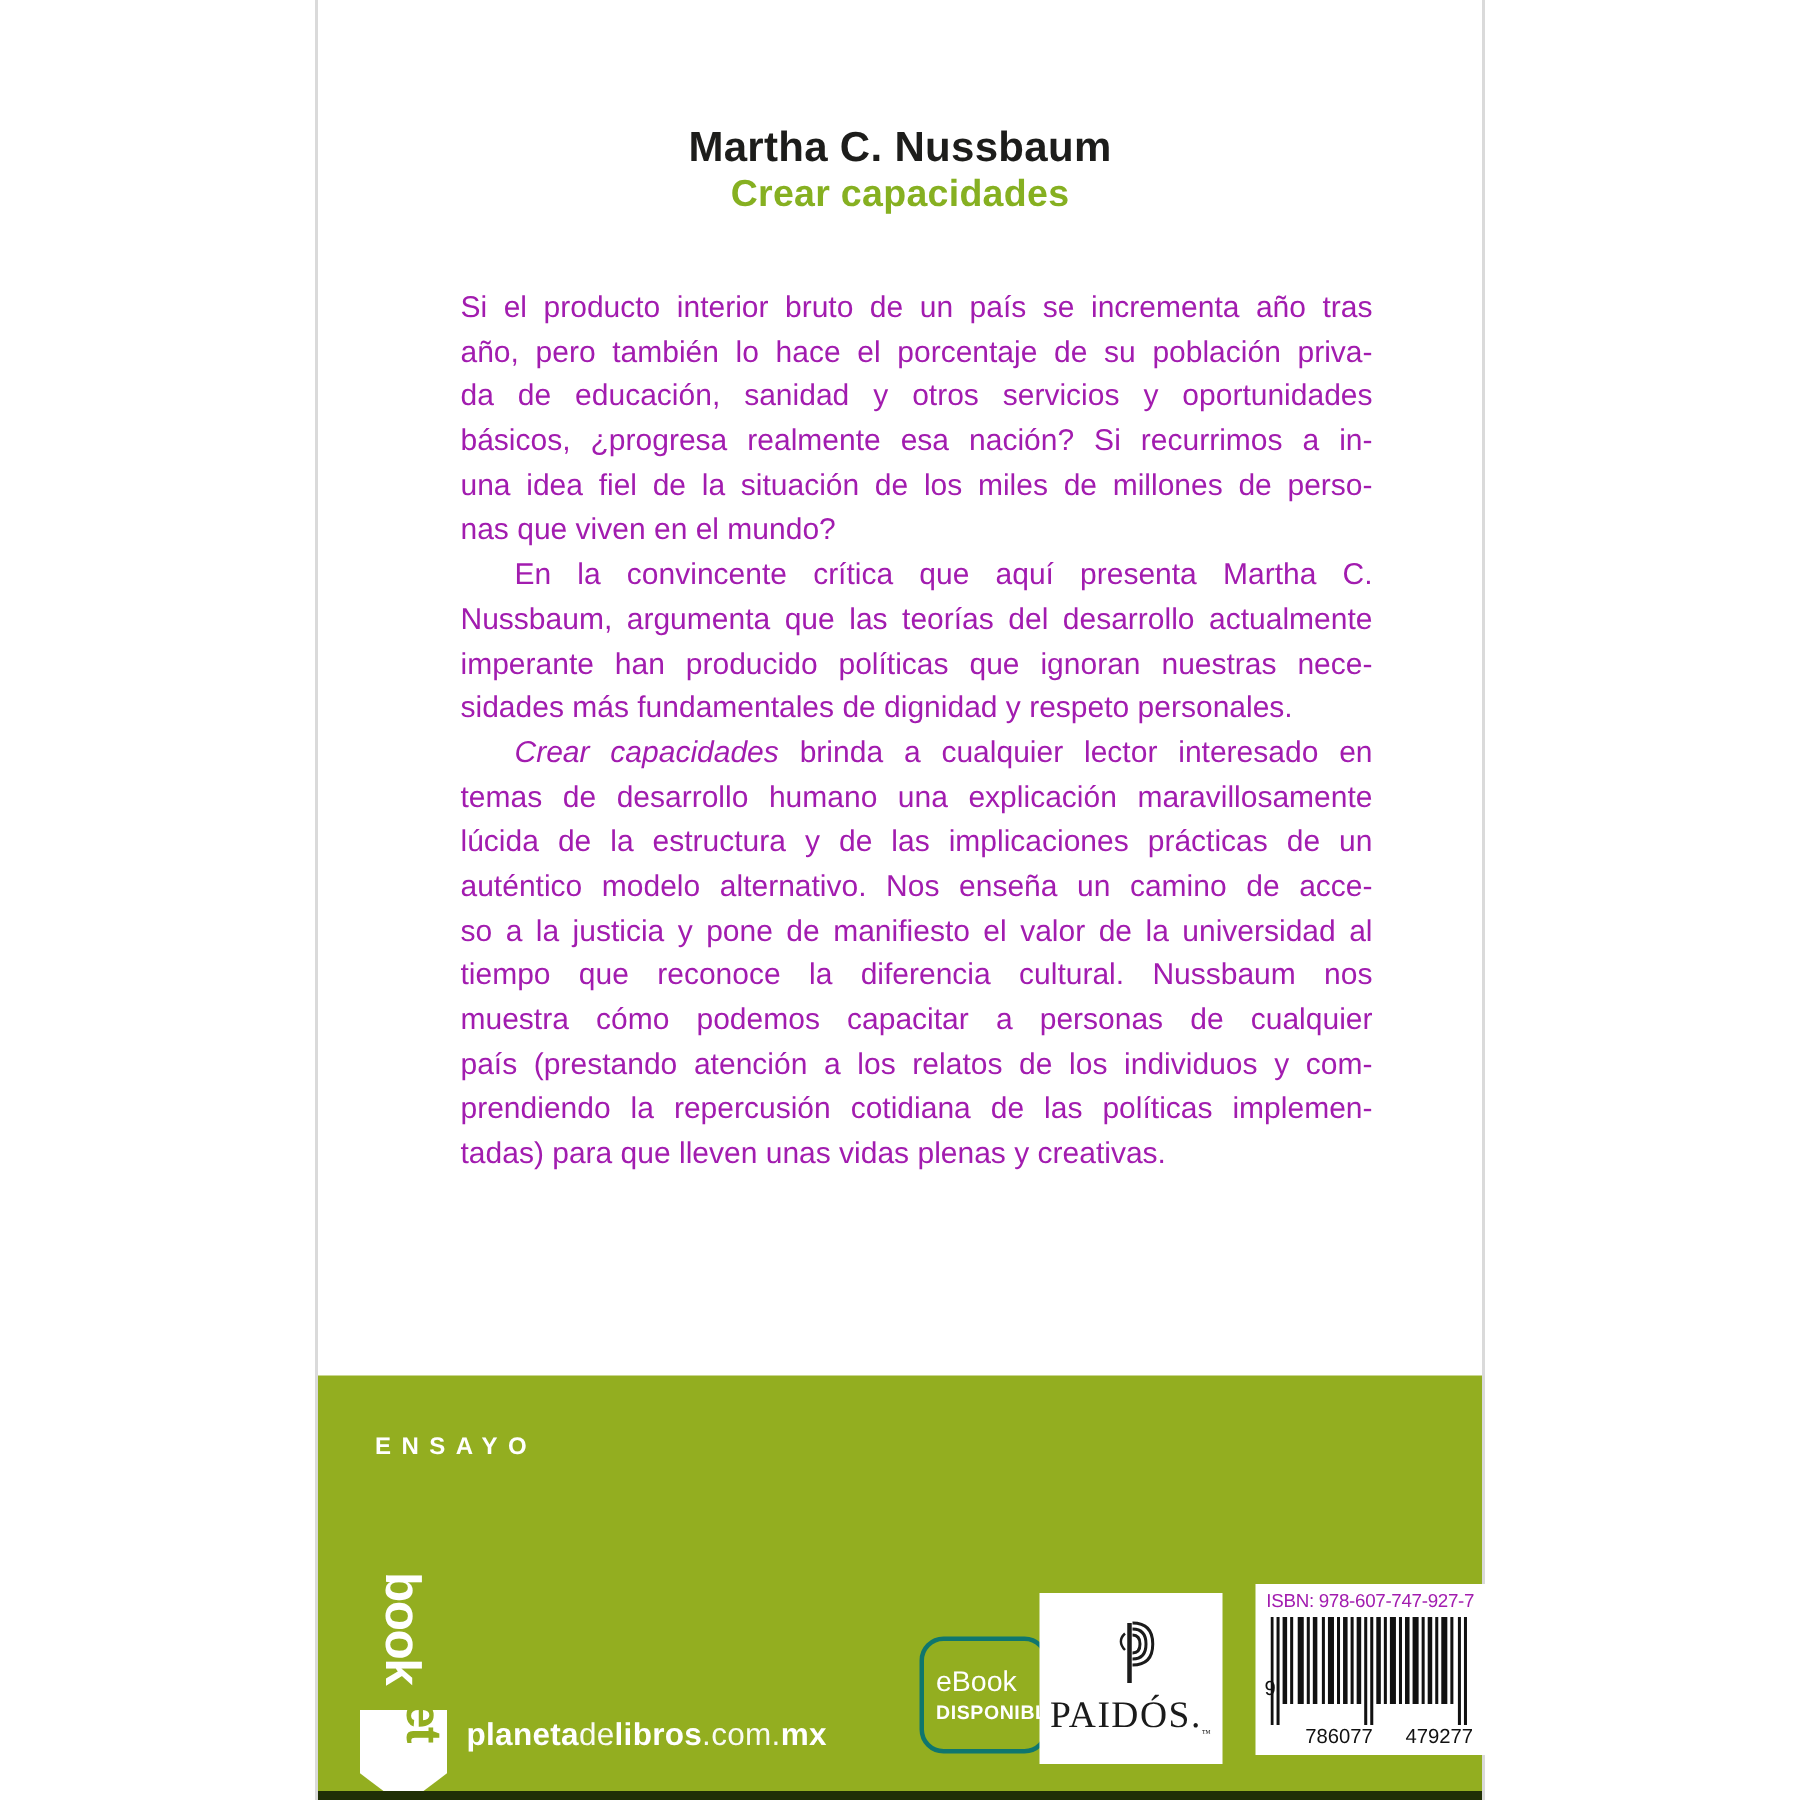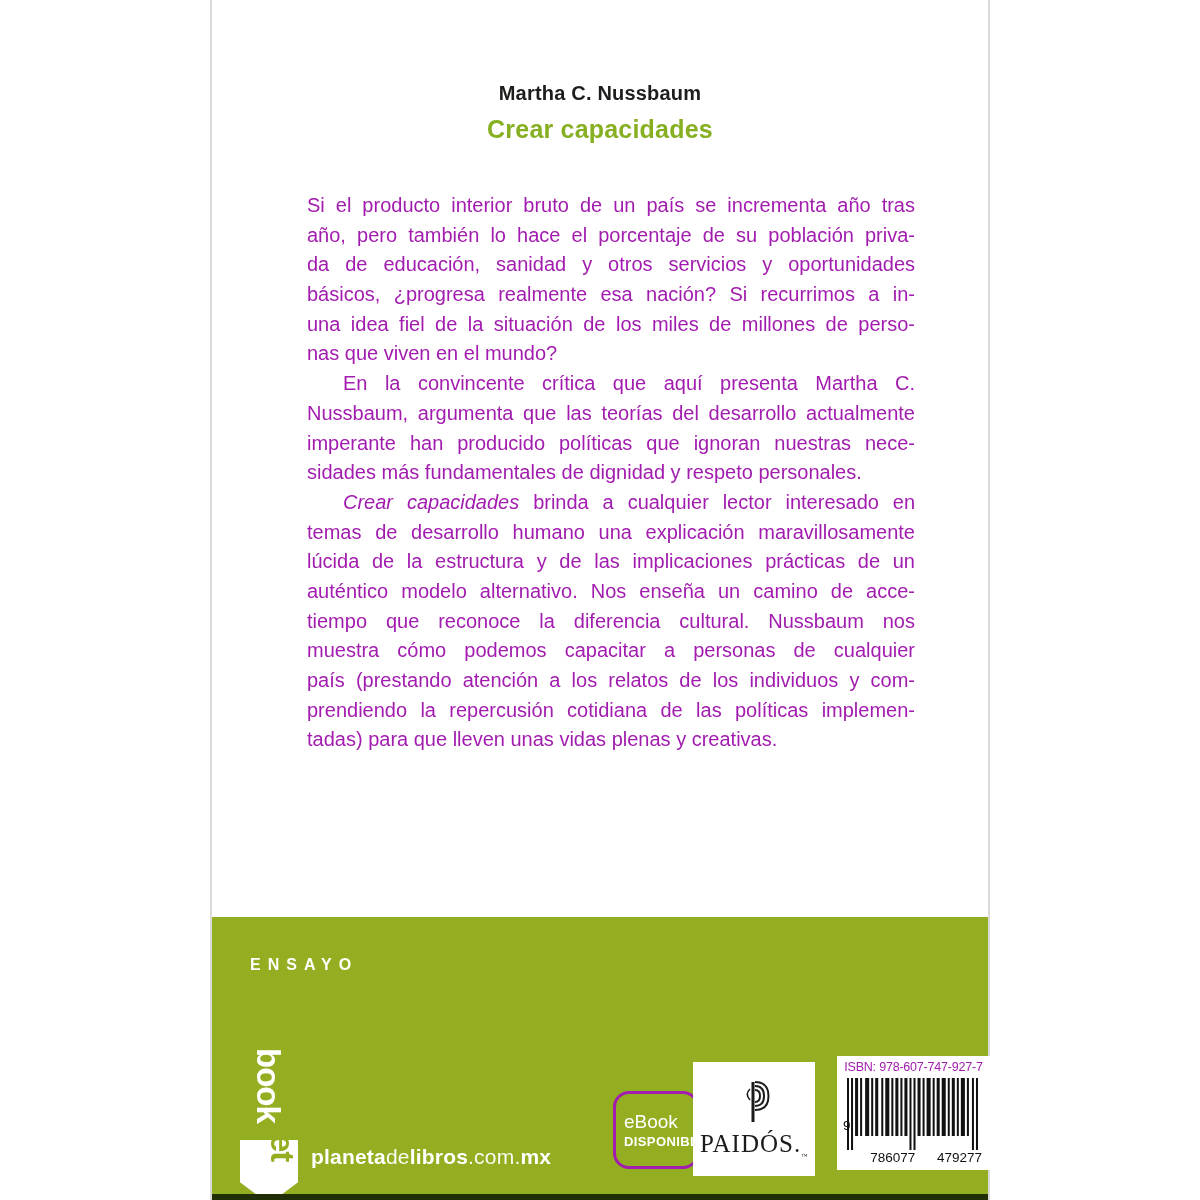--- a/index.html
+++ b/index.html
@@ -3,21 +3,21 @@
 <meta charset="utf-8">
 <style>
   html,body{margin:0;padding:0;background:#ffffff;width:1200px;height:1200px;overflow:hidden;
             font-family:"Liberation Sans", sans-serif;}
   .stage{position:relative;width:1200px;height:1200px;background:#fff;}
   .cover{position:absolute;left:210px;top:0;width:780px;height:1200px;background:#fff;
          border-left:2px solid #dadada;border-right:2px solid #dadada;box-sizing:border-box;}
 
   
   .author{position:absolute;left:0;top:82px;width:100%;text-align:center;
-          font-size:20px;font-weight:bold;color:#1d1d1b;letter-spacing:.2px;}
+          font-size:28px;font-weight:bold;color:#1d1d1b;letter-spacing:.2px;}
   .booktitle{position:absolute;left:0;top:115px;width:100%;text-align:center;
           font-size:25px;font-weight:bold;letter-spacing:.2px;}
   .synopsis{position:absolute;left:95px;top:191px;width:608px;
             font-size:20px;line-height:29.7px;color:#a21caf;}
   .pline{text-align:justify;text-align-last:justify;overflow:hidden;white-space:nowrap;
          white-space:normal;height:29.7px;}
   .pline.end{text-align-last:auto;}
   .pline.ind{text-indent:36px;}
   .ital{font-style:italic;}
 
@@ -33,21 +33,21 @@
   .pocket{position:absolute;left:4px;top:88px;width:58px;height:64px;background:#fff;
           clip-path:polygon(0 0,100% 0,100% 66%,50% 100%,0 66%);}
   .etword{position:absolute;left:26px;top:-6px;font-weight:bold;font-size:33px;
           writing-mode:vertical-rl;text-orientation:sideways;letter-spacing:-1px;line-height:1;}
 
   
   .site{position:absolute;left:99px;top:228px;color:#fff;font-size:21px;letter-spacing:.2px;}
   .site b{font-weight:bold;} .site span{font-weight:normal;opacity:.95;}
 
   
-  .ebook{position:absolute;left:401px;top:174px;width:72px;height:72px;border:3px solid #a21caf;
+  .ebook{position:absolute;left:401px;top:174px;width:72px;height:72px;border:3px solid #0f766e;
          border-radius:16px;color:#fff;display:flex;flex-direction:column;justify-content:center;
          padding-left:8px;box-sizing:content-box;}
   .ebook .l1{font-size:19px;line-height:20px;}
   .ebook .l2{font-size:13px;font-weight:bold;letter-spacing:.4px;margin-top:2px;}
 
   
   .pubbox{position:absolute;left:481px;top:145px;width:122px;height:114px;background:#fff;
           display:flex;flex-direction:column;align-items:center;justify-content:center;}
   .pubname{font-family:"Liberation Serif", serif;font-size:25px;color:#1b1b1b;letter-spacing:1px;
            margin-top:6px;}
@@ -87,20 +87,21 @@
       <div class="pline">imperante han producido políticas que ignoran nuestras nece-</div>
       <div class="pline end">sidades más fundamentales de dignidad y respeto personales.</div>
 
       <div class="pline ind">
         <span class="ital">Crear capacidades</span>
         <span>brinda a cualquier lector interesado en</span>
       </div>
       <div class="pline">temas de desarrollo humano una explicación maravillosamente</div>
       <div class="pline">lúcida de la estructura y de las implicaciones prácticas de un</div>
       <div class="pline">auténtico modelo alternativo. Nos enseña un camino de acce-</div>
+      <div class="pline">so a la justicia y pone de manifiesto el valor de la universidad al</div>
       <div class="pline">tiempo que reconoce la diferencia cultural. Nussbaum nos</div>
       <div class="pline">muestra cómo podemos capacitar a personas de cualquier</div>
       <div class="pline">país (prestando atención a los relatos de los individuos y com-</div>
       <div class="pline">prendiendo la repercusión cotidiana de las políticas implemen-</div>
       <div class="pline end">tadas) para que lleven unas vidas plenas y creativas.</div>
     </div>
 
     <div class="band" style="background:#93AE20;">
       <div class="genre">ENSAYO</div>
 

